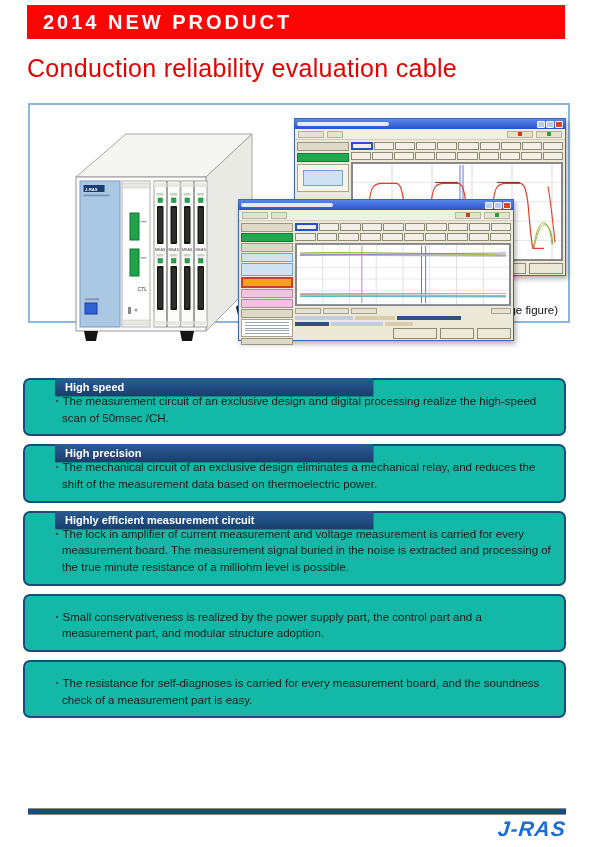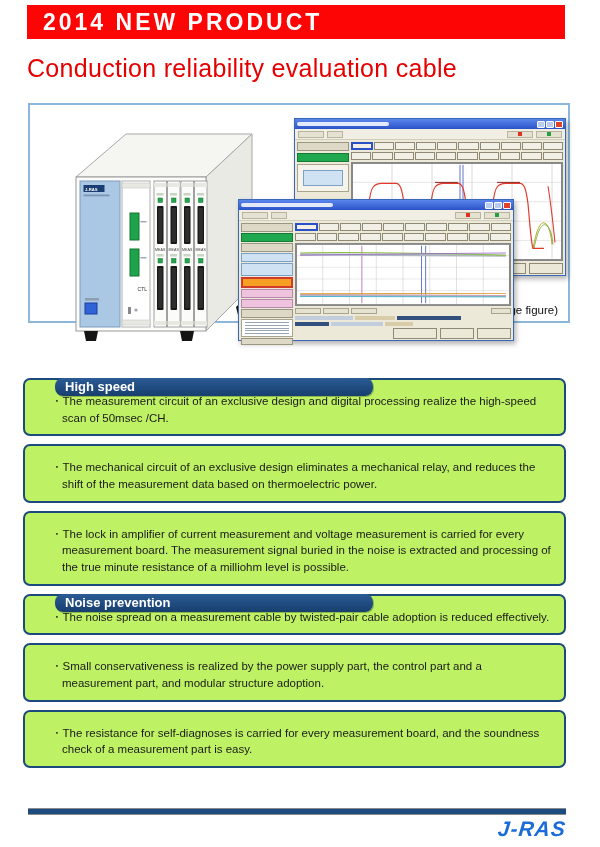--- a/index.html
+++ b/index.html
@@ -1,21 +1,21 @@
 <!DOCTYPE html>
 <html><head>
 <meta charset="utf-8">
 <style>
   html,body{margin:0;padding:0;}
   body{width:600px;height:847px;position:relative;background:#ffffff;
        font-family:"Liberation Sans",sans-serif;overflow:hidden;}
 
   
   .banner{position:absolute;left:27px;top:5px;width:538px;height:34px;background:#fe0505;
-          color:#fff;font-weight:bold;font-size:23px;line-height:34px;padding-left:16px;
+          color:#fff;font-weight:bold;font-size:20px;line-height:34px;padding-left:16px;
           letter-spacing:3px;box-sizing:border-box;}
   .page-title{position:absolute;left:27px;top:54px;margin:0;font-size:25px;font-weight:normal;
           color:#e60000;letter-spacing:.3px;}
 
   
   .figure-box{position:absolute;left:28px;top:103px;width:542px;height:220px;
           border:2px solid #8cb6da;background:#fff;box-sizing:border-box;}
   .figure-caption{position:absolute;right:10px;bottom:5px;font-size:11.5px;color:#111;}
   .device-svg{position:absolute;left:18px;top:12px;}
 
@@ -64,24 +64,24 @@
   .seg.dark{background:#31507e;}
   .seg.tan{background:#d8cda8;}
   .btnrow{display:flex;gap:3px;justify-content:flex-end;height:11px;flex:none;align-items:stretch;}
   .abtn{width:34px;background:#ece8d8;border:1px solid #8e8a76;box-sizing:border-box;}
   .abtn.wide{width:44px;}
 
   
   .sections{position:absolute;left:23px;top:370px;width:543px;}
   .section{position:relative;margin-bottom:5px;}
   .section-bar{position:absolute;top:0;left:32px;width:318px;height:18px;
-      background:linear-gradient(#2b5b95,#173f6e);color:#fff;font-size:13px;font-weight:bold;
-      line-height:18px;padding-left:10px;box-sizing:border-box;border-radius:8px;z-index:2;
+      background:linear-gradient(#2b5b95,#173f6e);color:#fff;font-size:11px;font-weight:bold;
+      line-height:18px;padding-left:10px;box-sizing:border-box;border-radius:0;z-index:2;
       box-shadow:1px 1px 0 rgba(0,0,0,.25);}
-  .section-box{margin-top:8px;border:2px solid #1d4a7c;border-radius:7px;background:#bef264;
+  .section-box{margin-top:8px;border:2px solid #1d4a7c;border-radius:7px;background:#14b8a6;
       padding:13px 12px 8px 26px;}
   .section-text{font-size:11.5px;line-height:1.45;color:#1a1a1a;margin:0;
       text-indent:-11px;padding-left:11px;}
 
   
   .footer-rule{position:absolute;left:28px;top:808px;width:538px;height:7px;background:#1c4b80;
       border-top:1px solid #8a8a8a;border-bottom:1px solid #8a8a8a;box-sizing:border-box;}
   .brand-logo{position:absolute;right:34px;top:817px;font-size:21px;font-weight:bold;font-style:italic;
       color:#1b6bd8;transform:skewX(-6deg);letter-spacing:1px;}
 </style>
@@ -327,33 +327,29 @@
 </div>
 
 <div class="sections">
   <div class="section">
     <div class="section-bar">High speed</div>
     <div class="section-box">
       <p class="section-text">・The measurement circuit of an exclusive design and digital processing realize the high-speed scan of 50msec /CH.</p>
     </div>
   </div>
   <div class="section">
+    <div class="section-bar">High precision</div>
     <div class="section-box">
       <p class="section-text">・The mechanical circuit of an exclusive design eliminates a mechanical relay, and reduces the shift of the measurement data based on thermoelectric power.</p>
     </div>
   </div>
   <div class="section">
+    <div class="section-bar">Highly efficient measurement circuit</div>
     <div class="section-box">
       <p class="section-text">・The lock in amplifier of current measurement and voltage measurement is carried for every measurement board. The measurement signal buried in the noise is extracted and processing of the true minute resistance of a milliohm level is possible.</p>
-    </div>
-  </div>
-  <div class="section">
-    <div class="section-bar">Noise prevention</div>
-    <div class="section-box">
-      <p class="section-text">・The noise spread on a measurement cable by twisted-pair cable adoption is reduced effectively.</p>
     </div>
   </div>
   <div class="section">
     <div class="section-box">
       <p class="section-text">・Small conservativeness is realized by the power supply part, the control part and a measurement part, and modular structure adoption.</p>
     </div>
   </div>
   <div class="section">
     <div class="section-box">
       <p class="section-text">・The resistance for self-diagnoses is carried for every measurement board, and the soundness check of a measurement part is easy.</p>

